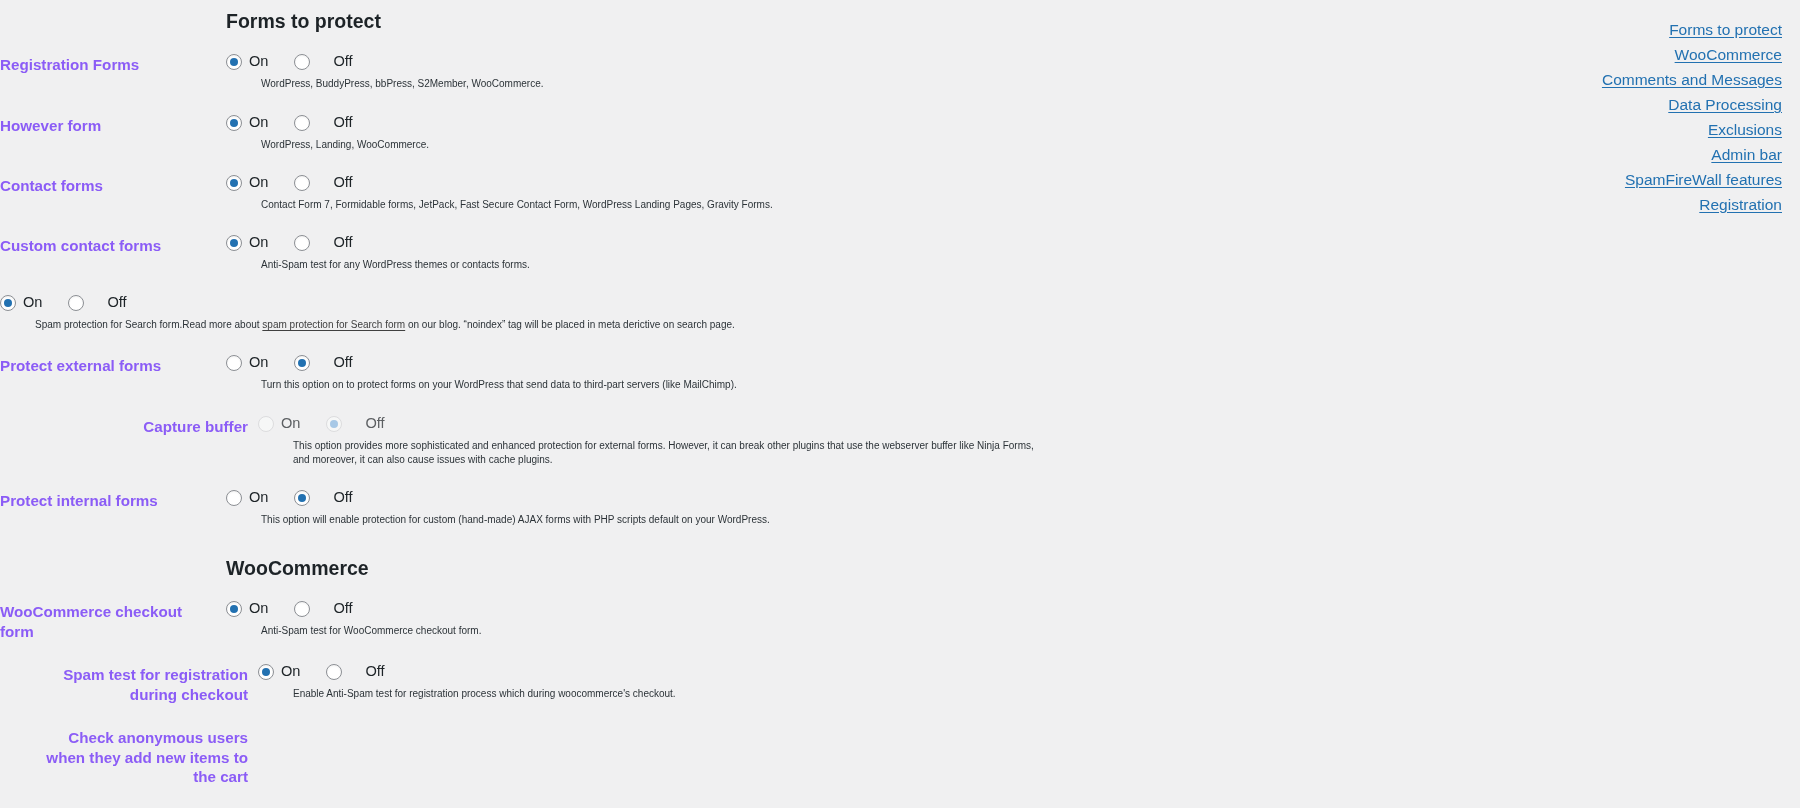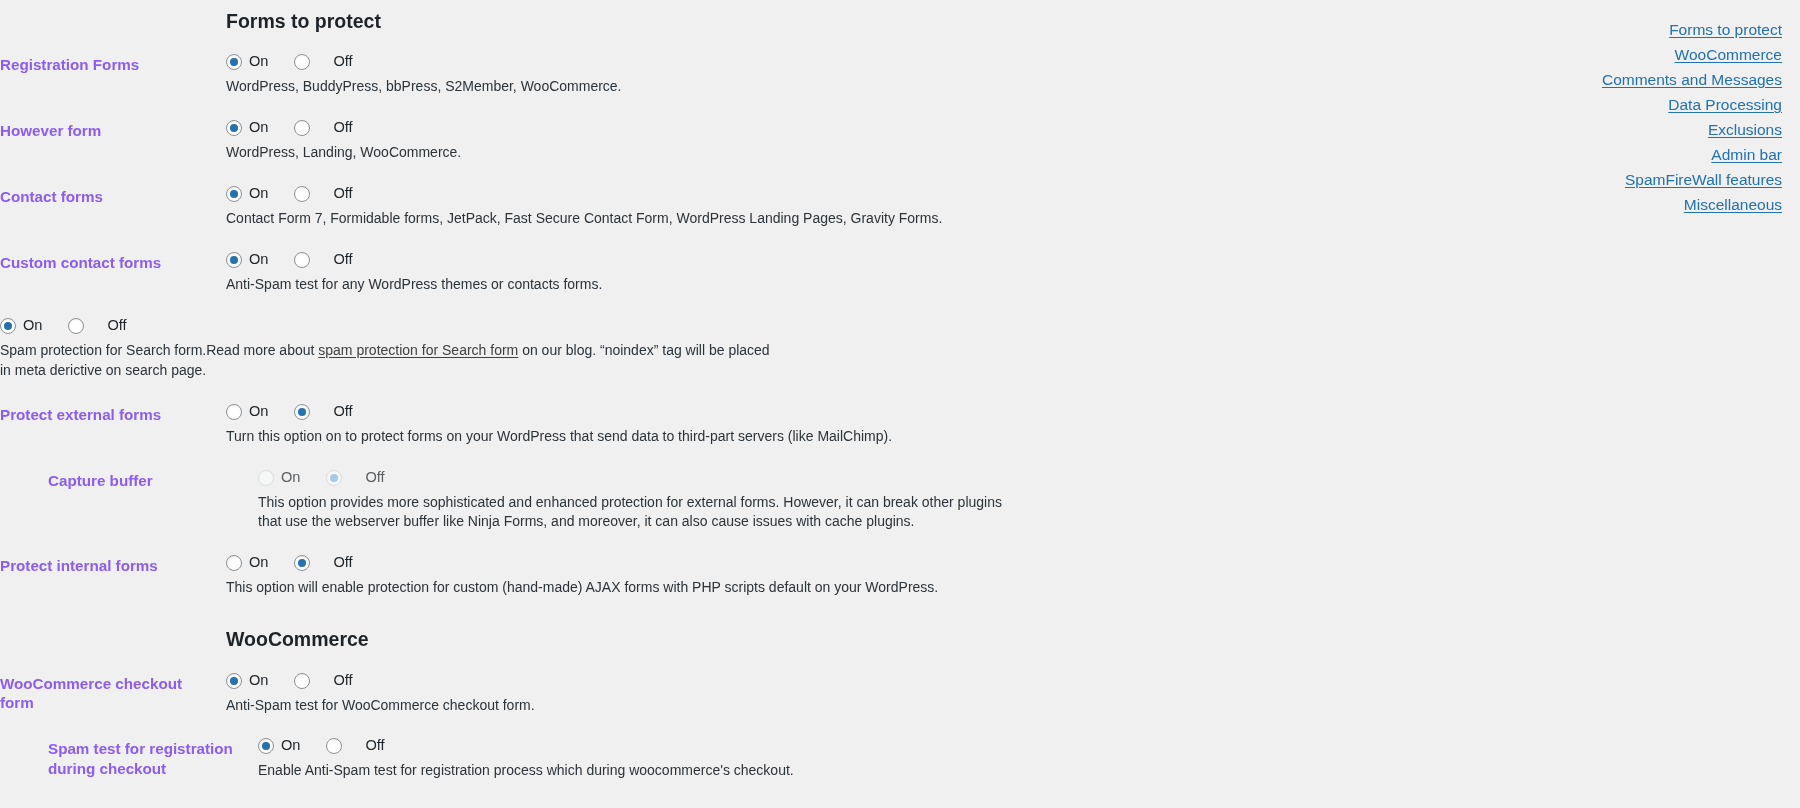--- a/index.html
+++ b/index.html
@@ -56,23 +56,24 @@
     width: 226px;
     flex: 0 0 226px;
     font-size: 15.2px;
     font-weight: bold;
     line-height: 1.28;
     color: #8b5cf6;
     padding-top: 8px;
     padding-right: 10px;
   }
   .label-cell.sub {
-    padding-left: 48px;
+    padding-left: 36px;
     width: 258px;
     flex: 0 0 258px;
+    text-align: right;
   }
   .field-cell { flex: 1 1 auto; padding-top: 4px; }
 
   
   .section-head {
     font-size: 19.5px;
     font-weight: bold;
     color: #1d2327;
     margin: 0 0 14px 0;
     line-height: 1.2;
@@ -123,25 +124,26 @@
     border-color: #dcdcde;
     background: #f6f7f7;
     box-shadow: none;
   }
   .radio-opt.disabled .radio.checked::after {
     background: #a7c8e6;
   }
   .radio-opt.disabled .radio-label { color: #5c5f62; }
 
   .desc {
-    font-size: 14px;
+    font-size: 10px;
     line-height: 1.42;
     color: #2c3338;
     margin-top: 4px;
     max-width: 790px;
+    margin-left: 35px;
   }
   .desc.wide { max-width: 800px; }
   .desc a {
     color: #404040;
     text-decoration: underline;
     text-underline-offset: 2px;
     cursor: pointer;
   }
   .spacer-sm { height: 16px; }
   .spacer-md { height: 26px; }
@@ -152,21 +154,21 @@
 <div class="page">
 
   <nav class="anchor-nav">
     <a>Forms to protect</a>
     <a>WooCommerce</a>
     <a>Comments and Messages</a>
     <a>Data Processing</a>
     <a>Exclusions</a>
     <a>Admin bar</a>
     <a>SpamFireWall features</a>
-    <a>Miscellaneous</a>
+    <a>Registration</a>
   </nav>
 
   <div class="settings">
 
     <div class="row section-head-row">
       <div class="label-cell"></div>
       <div class="field-cell">
         <h2 class="section-head">Forms to protect</h2>
       </div>
     </div>

